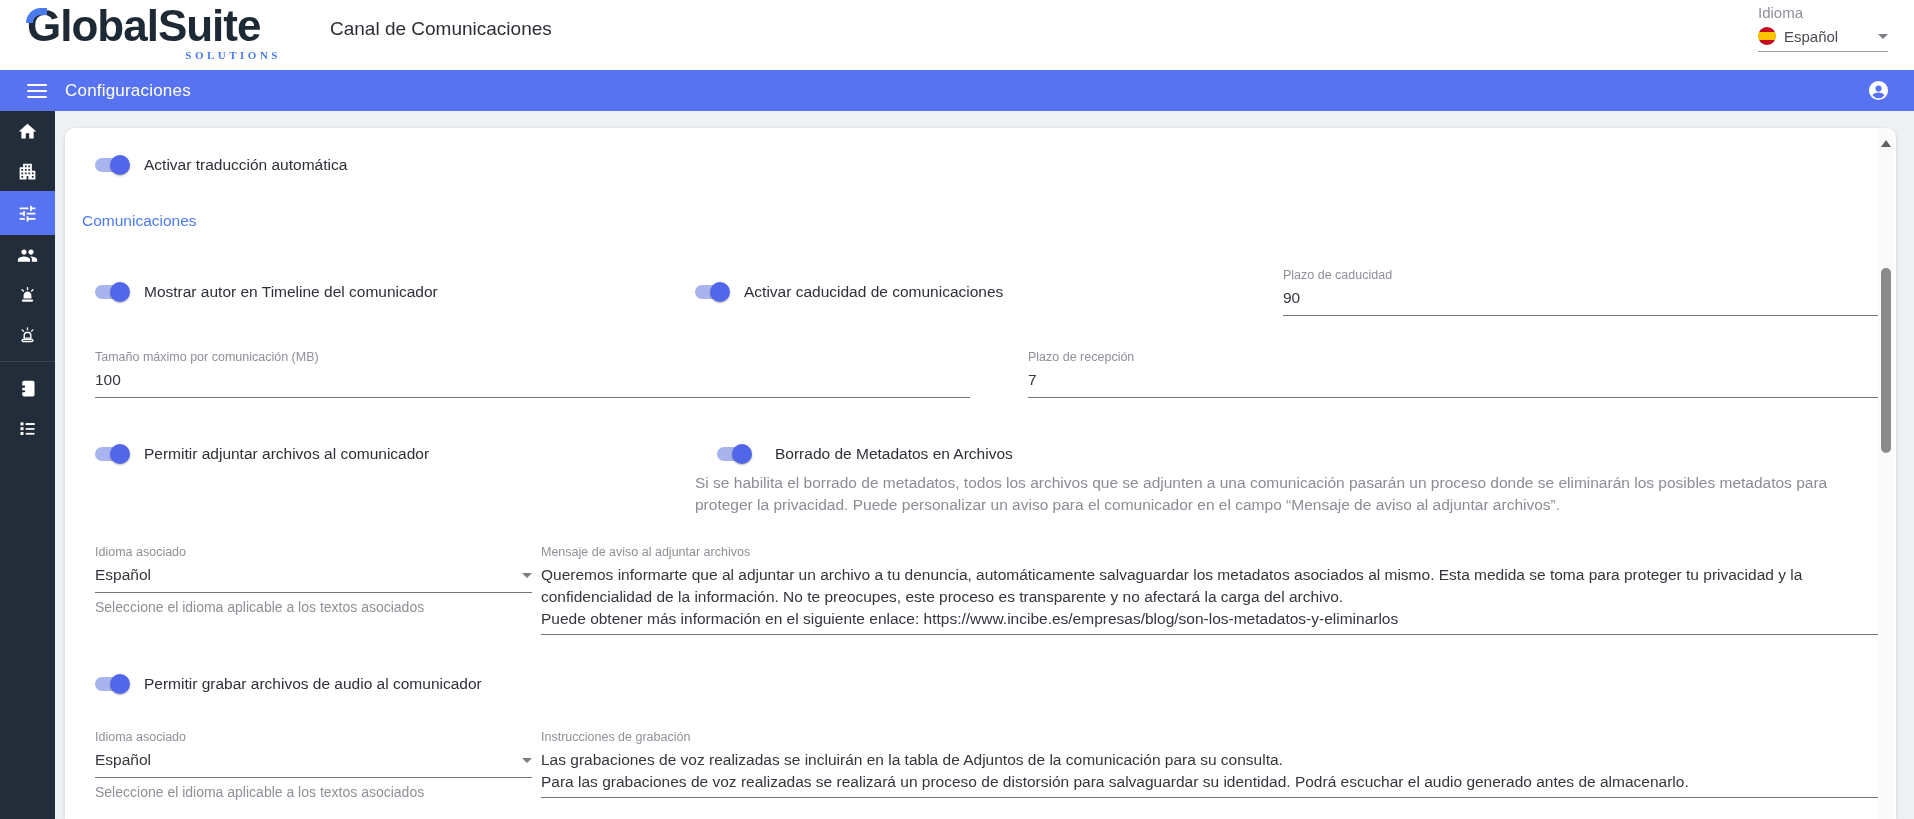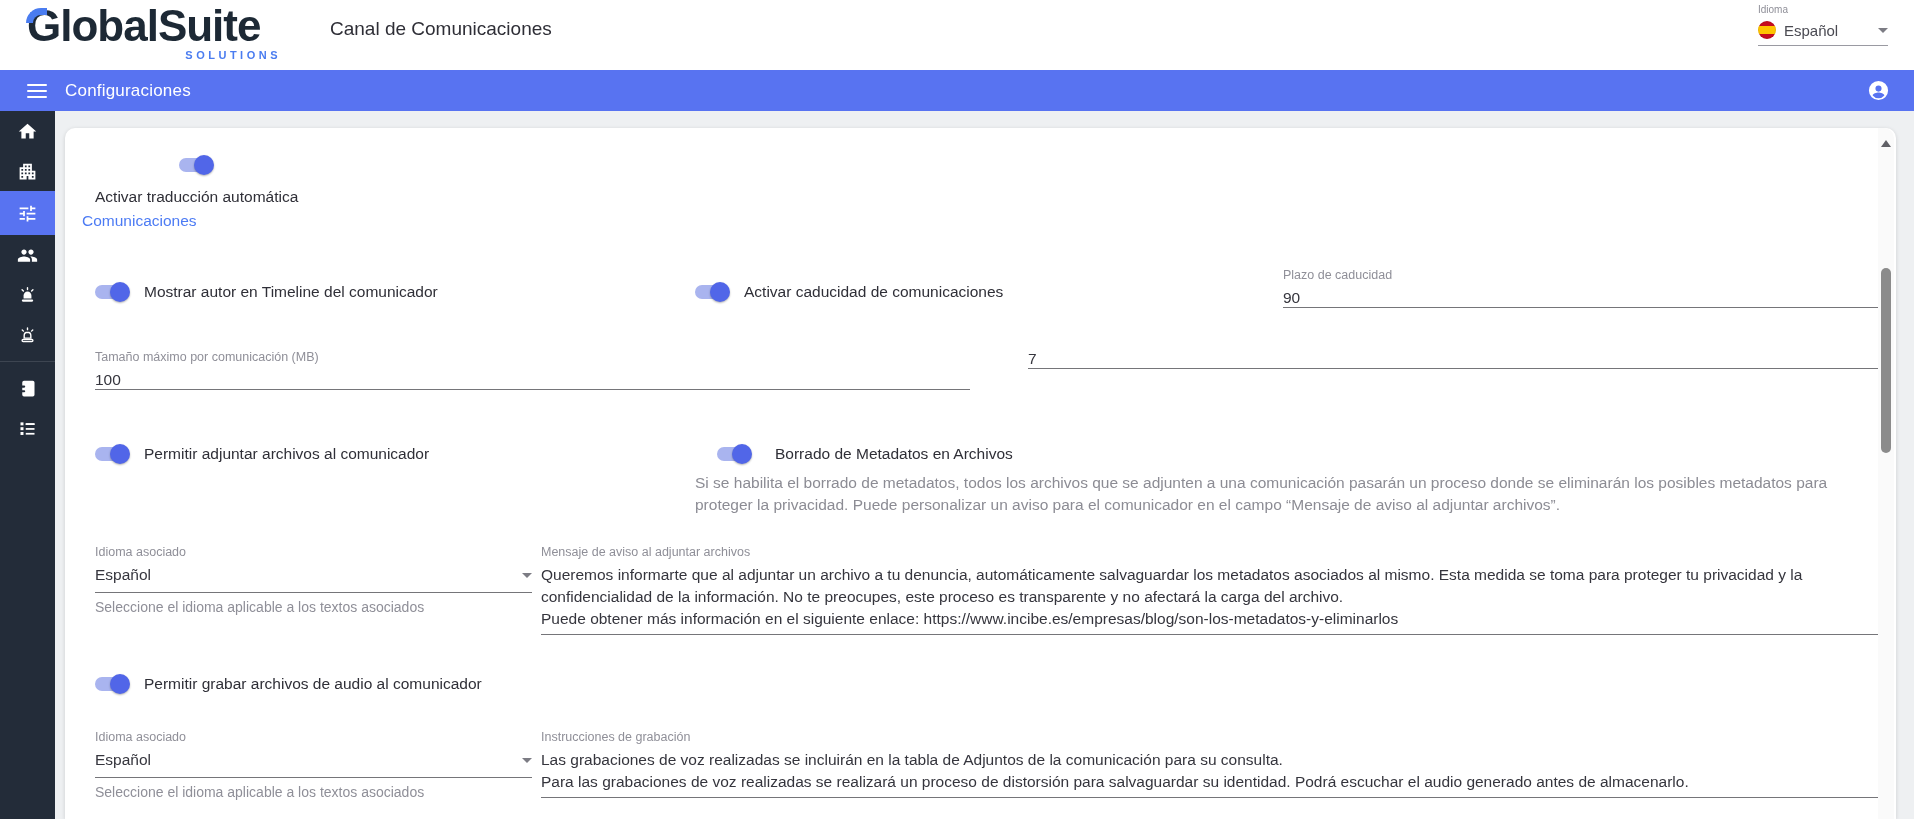--- a/index.html
+++ b/index.html
@@ -5,24 +5,24 @@
   * { margin:0; padding:0; box-sizing:border-box; }
   html,body { width:1914px; height:819px; overflow:hidden; }
   body { font-family:"Liberation Sans", sans-serif; background:#eef0f2; }
   .app { position:relative; width:1914px; height:819px; }
 
   
   .header { position:absolute; left:0; top:0; width:1914px; height:70px; background:#ffffff; z-index:3; }
   .logo { position:absolute; left:27px; top:2px; width:260px; height:66px; }
   .logo-word { position:relative; font-size:44px; font-weight:700; letter-spacing:-1px; color:#1d2935; line-height:48px; }
   .g-accent { position:absolute; left:-1px; top:6px; width:21px; height:15px; border:7px solid #4a7cf0; border-right:none; border-bottom:none; border-top-left-radius:22px; }
-  .logo-sub { position:absolute; right:6px; top:47px; font-size:11px; font-weight:600; letter-spacing:3.5px; color:#4a7cf0; }
+  .logo-sub { position:absolute; right:6px; top:47px; font-size:11px; font-weight:600; letter-spacing:3.5px; color:#4a7cf0;font-family:Liberation Serif, serif; }
   .page-title { position:absolute; left:330px; top:18px; font-size:19px; color:#2e2e36; font-weight:500; }
   .lang { position:absolute; right:26px; top:4px; width:130px; }
-  .lang-label { font-size:10px; color:#8f8f98; margin-bottom:6px; }
+  .lang-label { font-size:15px; color:#8f8f98; margin-bottom:6px; }
   .lang-row { display:flex; align-items:center; gap:8px; padding-bottom:6px; border-bottom:1px solid #9a9aa2; cursor:pointer; }
   .flag { width:18px; height:18px; border-radius:50%; background:linear-gradient(180deg,#c60b1e 0 30%,#ffc400 30% 72%,#c60b1e 72% 100%); box-shadow:inset 0 0 0 1px rgba(0,0,0,.08); }
   .lang-value { font-size:15px; color:#4a4a52; flex:1; }
   .caret { width:0; height:0; border-left:5px solid transparent; border-right:5px solid transparent; border-top:5px solid #7c7c84; }
 
   
   .toolbar { position:absolute; left:0; top:70px; width:1914px; height:41px; background:#5873f1; display:flex; align-items:center; z-index:2; }
   .hamburger { width:20px; height:14px; margin-left:27px; display:flex; flex-direction:column; justify-content:space-between; cursor:pointer; }
   .hamburger span { display:block; height:2px; background:#ffffff; border-radius:1px; }
   .toolbar-title { margin-left:18px; color:#ffffff; font-size:17px; font-weight:500; letter-spacing:.2px; }
@@ -50,21 +50,21 @@
   .switch .track { position:absolute; left:0; top:3px; width:34px; height:14px; border-radius:7px; background:#a9b4ef; }
   .switch .thumb { position:absolute; left:15px; top:0; width:20px; height:20px; border-radius:50%; background:#5166e8; box-shadow:0 1px 2px rgba(0,0,0,.3); }
   .toggle-label { font-size:15.5px; color:#2f2f37; }
 
   
   .section-link { position:absolute; font-size:15.5px; color:#4c7bf4; cursor:pointer; }
 
   
   .field { position:absolute; }
   .field-label { font-size:12.5px; color:#8f8f98; margin-bottom:7px; }
-  .field-value { font-size:15.5px; color:#35353d; border-bottom:1px solid #757579; }
+  .field-value { font-size:15.5px; color:#35353d; padding-bottom:8px; border-bottom:1px solid #757579; }
   .field-hint { font-size:14px; color:#8f8f98; margin-top:6px; }
   .select-line { display:flex; align-items:center; padding-bottom:8px; border-bottom:1px solid #757579; cursor:pointer; }
   .select-line .field-val { font-size:15.5px; color:#35353d; flex:1; }
 
   
   .desc-text { position:absolute; font-size:15.5px; line-height:22px; color:#8c8c94; }
   .textblock { position:absolute; }
   .textblock .tb-label { font-size:12.5px; color:#8f8f98; margin-bottom:5px; }
   .tb-lines { font-size:15.5px; line-height:22px; color:#35353d; }
   .tb-underline { border-bottom:1px solid #757579; margin-top:4px; }
@@ -156,21 +156,21 @@
             <rect x="4" y="16" width="3.4" height="3.4"></rect>
             <rect x="10" y="17" width="10" height="2"></rect>
           </g>
         </svg>
     </div>
   </div>
 
   <div class="content-bg"></div>
   <div class="card">
 
-    <div class="toggle-row" style="left:30px; top:27px;flex-direction:column;">
+    <div class="toggle-row" style="left:30px; top:27px;">
       <span class="switch">
           <span class="track"></span>
           <span class="thumb"></span>
         </span>
       <span class="toggle-label">Activar traducción automática</span>
     </div>
 
     <div class="section-link" style="left:17px; top:84px;">Comunicaciones</div>
 
     <div class="toggle-row" style="left:30px; top:154px;">
@@ -190,20 +190,21 @@
     <div class="field" style="left:1218px; top:140px; width:603px;">
       <div class="field-label">Plazo de caducidad</div>
       <div class="field-value">90</div>
     </div>
 
     <div class="field" style="left:30px; top:222px; width:875px;">
       <div class="field-label">Tamaño máximo por comunicación (MB)</div>
       <div class="field-value">100</div>
     </div>
     <div class="field" style="left:963px; top:222px; width:858px;">
+      <div class="field-label">Plazo de recepción</div>
       <div class="field-value">7</div>
     </div>
 
     <div class="toggle-row" style="left:30px; top:316px;">
       <span class="switch">
           <span class="track"></span>
           <span class="thumb"></span>
         </span>
       <span class="toggle-label">Permitir adjuntar archivos al comunicador</span>
     </div>

